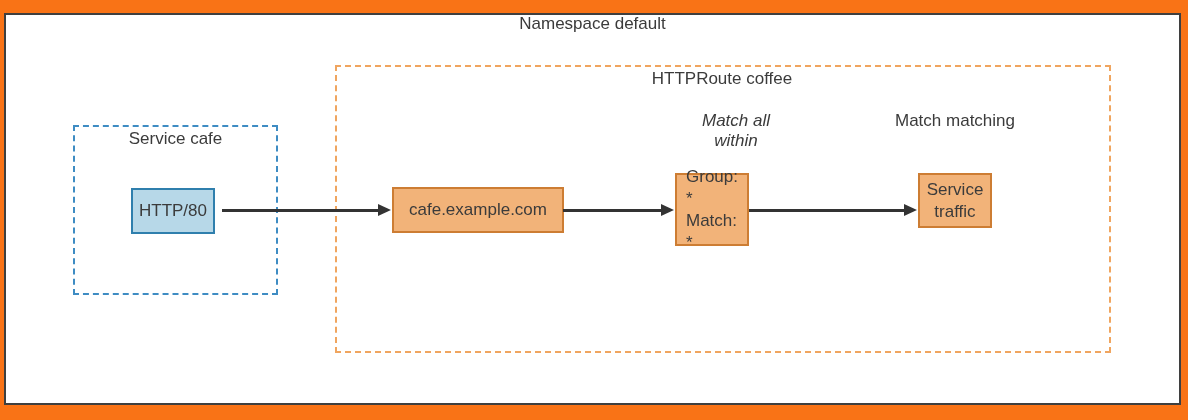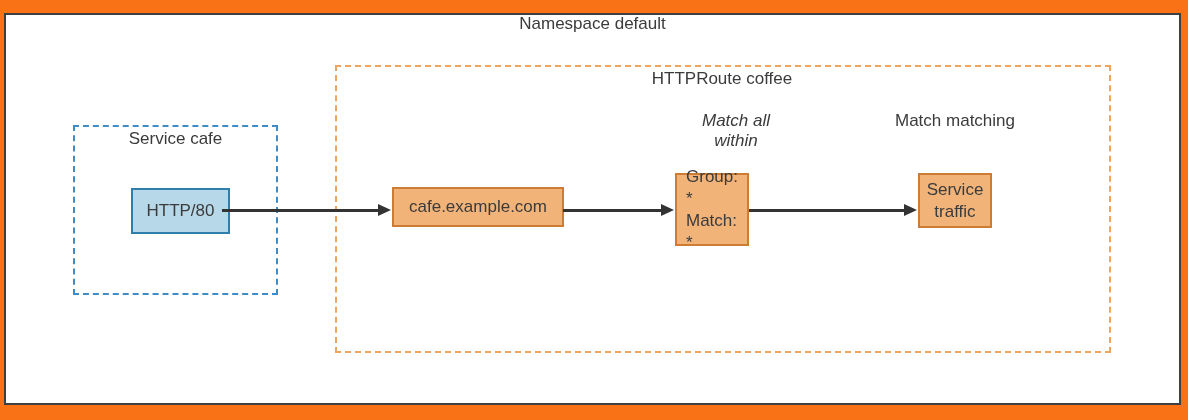--- a/index.html
+++ b/index.html
@@ -62,22 +62,22 @@
   }
   .node span { display: block; }
   .node-blue {
     background: #b7d8e8;
     border: 2px solid #2f7fad;
   }
   .node-orange {
     background: #f2b379;
     border: 2px solid #cd7d33;
   }
-  .node-http     { left: 131px; top: 188px; width: 99px;  height: 46px; }
-  .node-hostname { left: 392px; top: 187px; width: 172px; height: 40px; }
+  .node-http     { left: 131px; top: 188px; width: 84px;  height: 46px; }
+  .node-hostname { left: 392px; top: 187px; width: 172px; height: 46px; }
   .node-match    { left: 675px; top: 173px; width: 74px;  height: 73px;
                    align-items: flex-start; padding-left: 9px; line-height: 22px; }
   .node-service  { left: 918px; top: 173px; width: 74px;  height: 55px; line-height: 22px; }
   .arrow-line {
     position: absolute;
     top: 209px;
     height: 3px;
     background: #333333;
   }
   .arrow-head {

